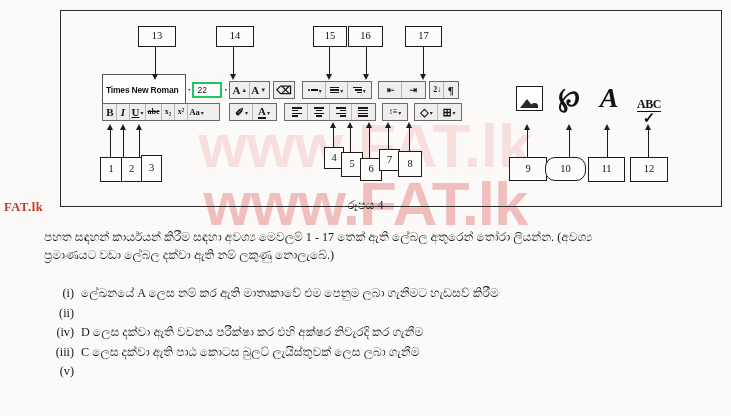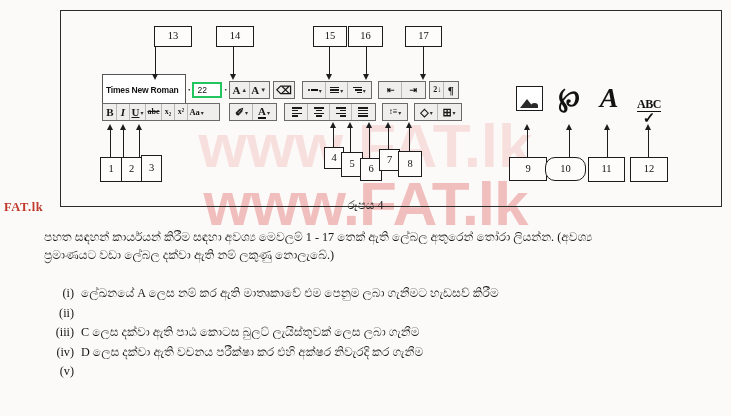--- a/index.html
+++ b/index.html
@@ -198,21 +198,21 @@
   }
 </style>
 </head>
 <body>
 
 <div id="wm2">www.FAT.lk</div>
 <div id="watermark">www.FAT.lk</div>
 
 <div id="figure-frame"></div>
 
-<div class="callout" style="left:154px;top:26px;width:36px;height:19px;align-items:center;">
+<div class="callout" style="left:138px;top:26px;width:36px;height:19px;align-items:center;">
     <span>13</span>
   </div>
 <div class="lead" style="left:155px;top:45px;height:30px;"></div>
 <div class="arrow-dn" style="left:152px;top:74px;"></div>
 
 <div class="callout" style="left:216px;top:26px;width:36px;height:19px;">
     <span>14</span>
   </div>
 <div class="lead" style="left:233px;top:45px;height:30px;"></div>
 <div class="arrow-dn" style="left:230px;top:74px;"></div>
@@ -499,23 +499,23 @@
 
 <div id="tasklist">
   <div class="task">
     <span class="num">(i)</span>
     <span>ලේඛනයේ A ලෙස නම් කර ඇති මාතෘකාවේ එම පෙනුම ලබා ගැනීමට හැඩසව් කිරීම</span>
   </div>
   <div class="task">
     <span class="num">(ii)</span>
   </div>
   <div class="task">
+    <span class="num">(iv)</span>
+    <span>D ලෙස දක්වා ඇති වචනය පරීක්ෂා කර එහි අක්ෂර නිවැරදි කර ගැනීම</span>
+  </div>
+  <div class="task">
     <span class="num">(iii)</span>
     <span>C ලෙස දක්වා ඇති පාඨ කොටස බුලට් ලැයිස්තුවක් ලෙස ලබා ගැනීම</span>
   </div>
   <div class="task">
-    <span class="num">(iv)</span>
-    <span>D ලෙස දක්වා ඇති වචනය පරීක්ෂා කර එහි අක්ෂර නිවැරදි කර ගැනීම</span>
-  </div>
-  <div class="task">
     <span class="num">(v)</span>
   </div>
 </div>
 
 </body></html>

